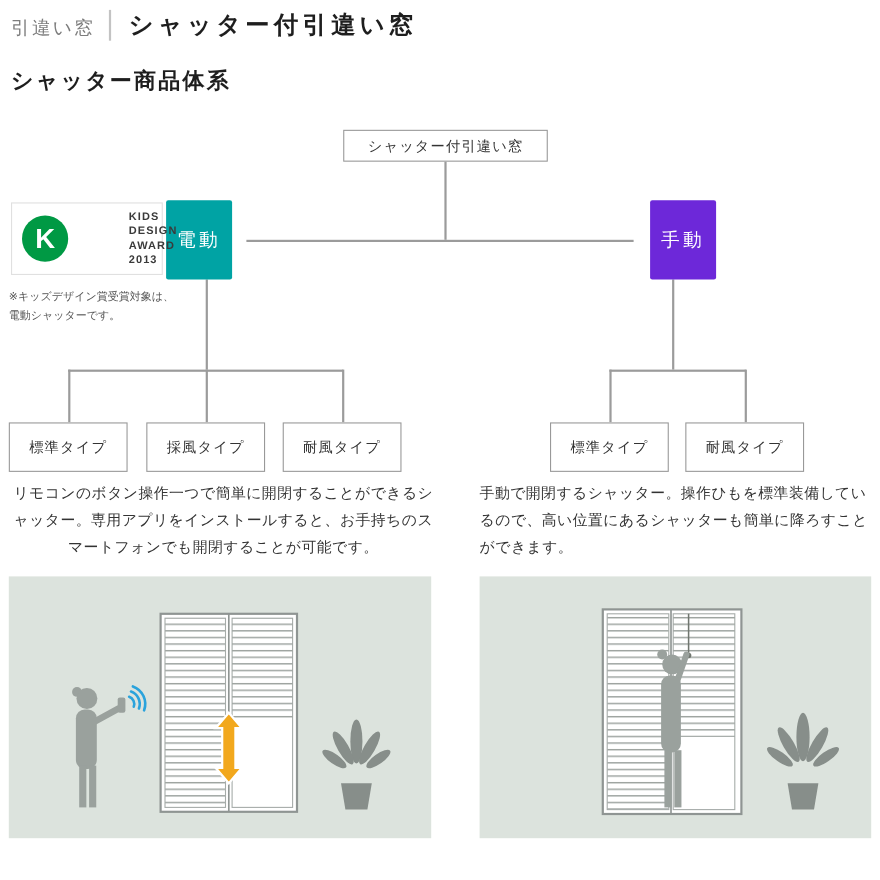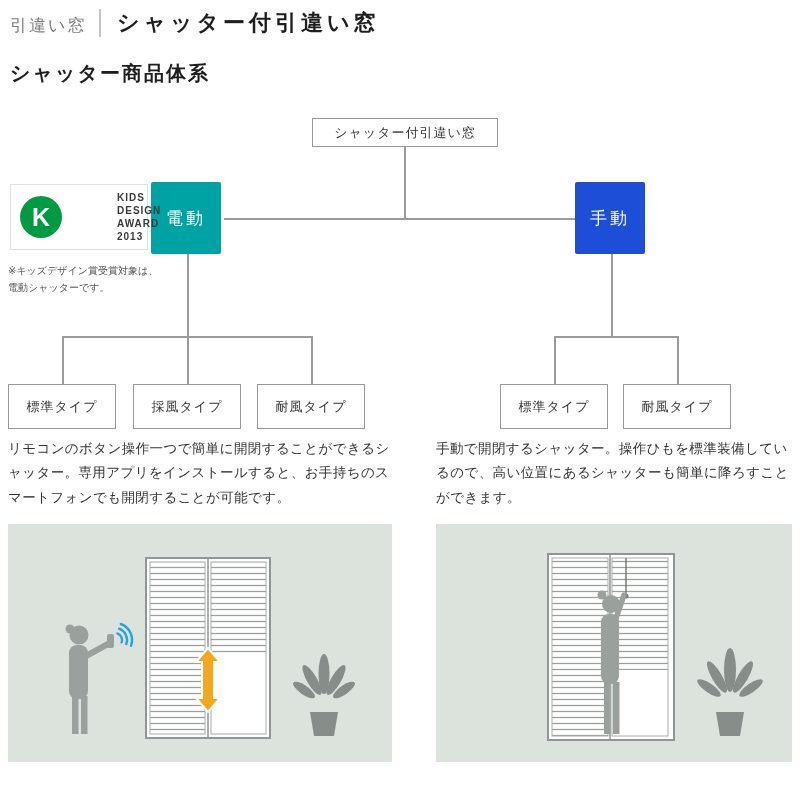--- a/index.html
+++ b/index.html
@@ -9,37 +9,37 @@
   
   .hdr-category { position: absolute; left: 10px; top: 14px; font-size: 17px; color: #7d7d7d; letter-spacing: 2px; }
   .hdr-divider  { position: absolute; left: 99px; top: 9px; width: 2px; height: 28px; background: #c3c3c3; }
   .hdr-title    { position: absolute; left: 117px; top: 8px; font-size: 22px; font-weight: bold; color: #1e1e1e; letter-spacing: 4px; }
   .section-title{ position: absolute; left: 10px; top: 60px; font-size: 20px; font-weight: bold; color: #1e1e1e; letter-spacing: 2px; }
 
   
   .node { position: absolute; box-sizing: border-box; border: 1px solid #999; background: #fff;
           display: flex; align-items: center; justify-content: center; font-size: 13px; color: #333; letter-spacing: 1px; }
   .root-node { left: 312px; top: 118px; width: 186px; height: 29px; }
-  .big-node  { width: 70px; height: 72px; border: none; border-radius: 2px; color: #fff; font-size: 17px; letter-spacing: 3px; }
+  .big-node  { width: 60px; height: 72px; border: none; border-radius: 2px; color: #fff; font-size: 17px; letter-spacing: 3px; }
   .electric-node { left: 151px; top: 182px; background: #00a3a4; }
-  .manual-node   { left: 575px; top: 182px; background: #1d4ed8; }
+  .manual-node   { left: 591px; top: 182px; background: #6d28d9; }
   .type-node { width: 108px; height: 45px; top: 384px; }
   .line { position: absolute; background: #9b9b9b; }
 
   
   .award-box { position: absolute; left: 10px; top: 184px; width: 138px; height: 66px; border: 1px solid #e0e0e0;
                background: #fff; display: flex; align-items: center; gap: 9px; padding: 0 9px; box-sizing: border-box; }
   .award-circle { width: 42px; height: 42px; border-radius: 50%; background: #009944; color: #fff;
                   display: flex; align-items: center; justify-content: center; font-weight: bold; font-size: 25px; flex: 0 0 auto; }
   .award-text { font-size: 10px; font-weight: bold; color: #3a3a3a; line-height: 1.3; letter-spacing: 1px; margin-left: 46px; }
   .award-note { position: absolute; left: 8px; top: 262px; font-size: 10px; color: #555; line-height: 1.7; }
 
   
   .desc { position: absolute; top: 437px; font-size: 13.5px; line-height: 1.8; color: #333; letter-spacing: 0.4px; }
-  .desc-electric { left: 8px; width: 390px; }
+  .desc-electric { left: 8px; width: 390px; text-align: center; }
   .desc-manual   { left: 436px; width: 356px; }
 
   
   .panel { position: absolute; top: 524px; height: 238px; background: #dce3dd; }
   .panel-electric { left: 8px; width: 384px; }
   .panel-manual   { left: 436px; width: 356px; }
   .panel svg { display: block; }
 </style>
 </head>
 <body>

